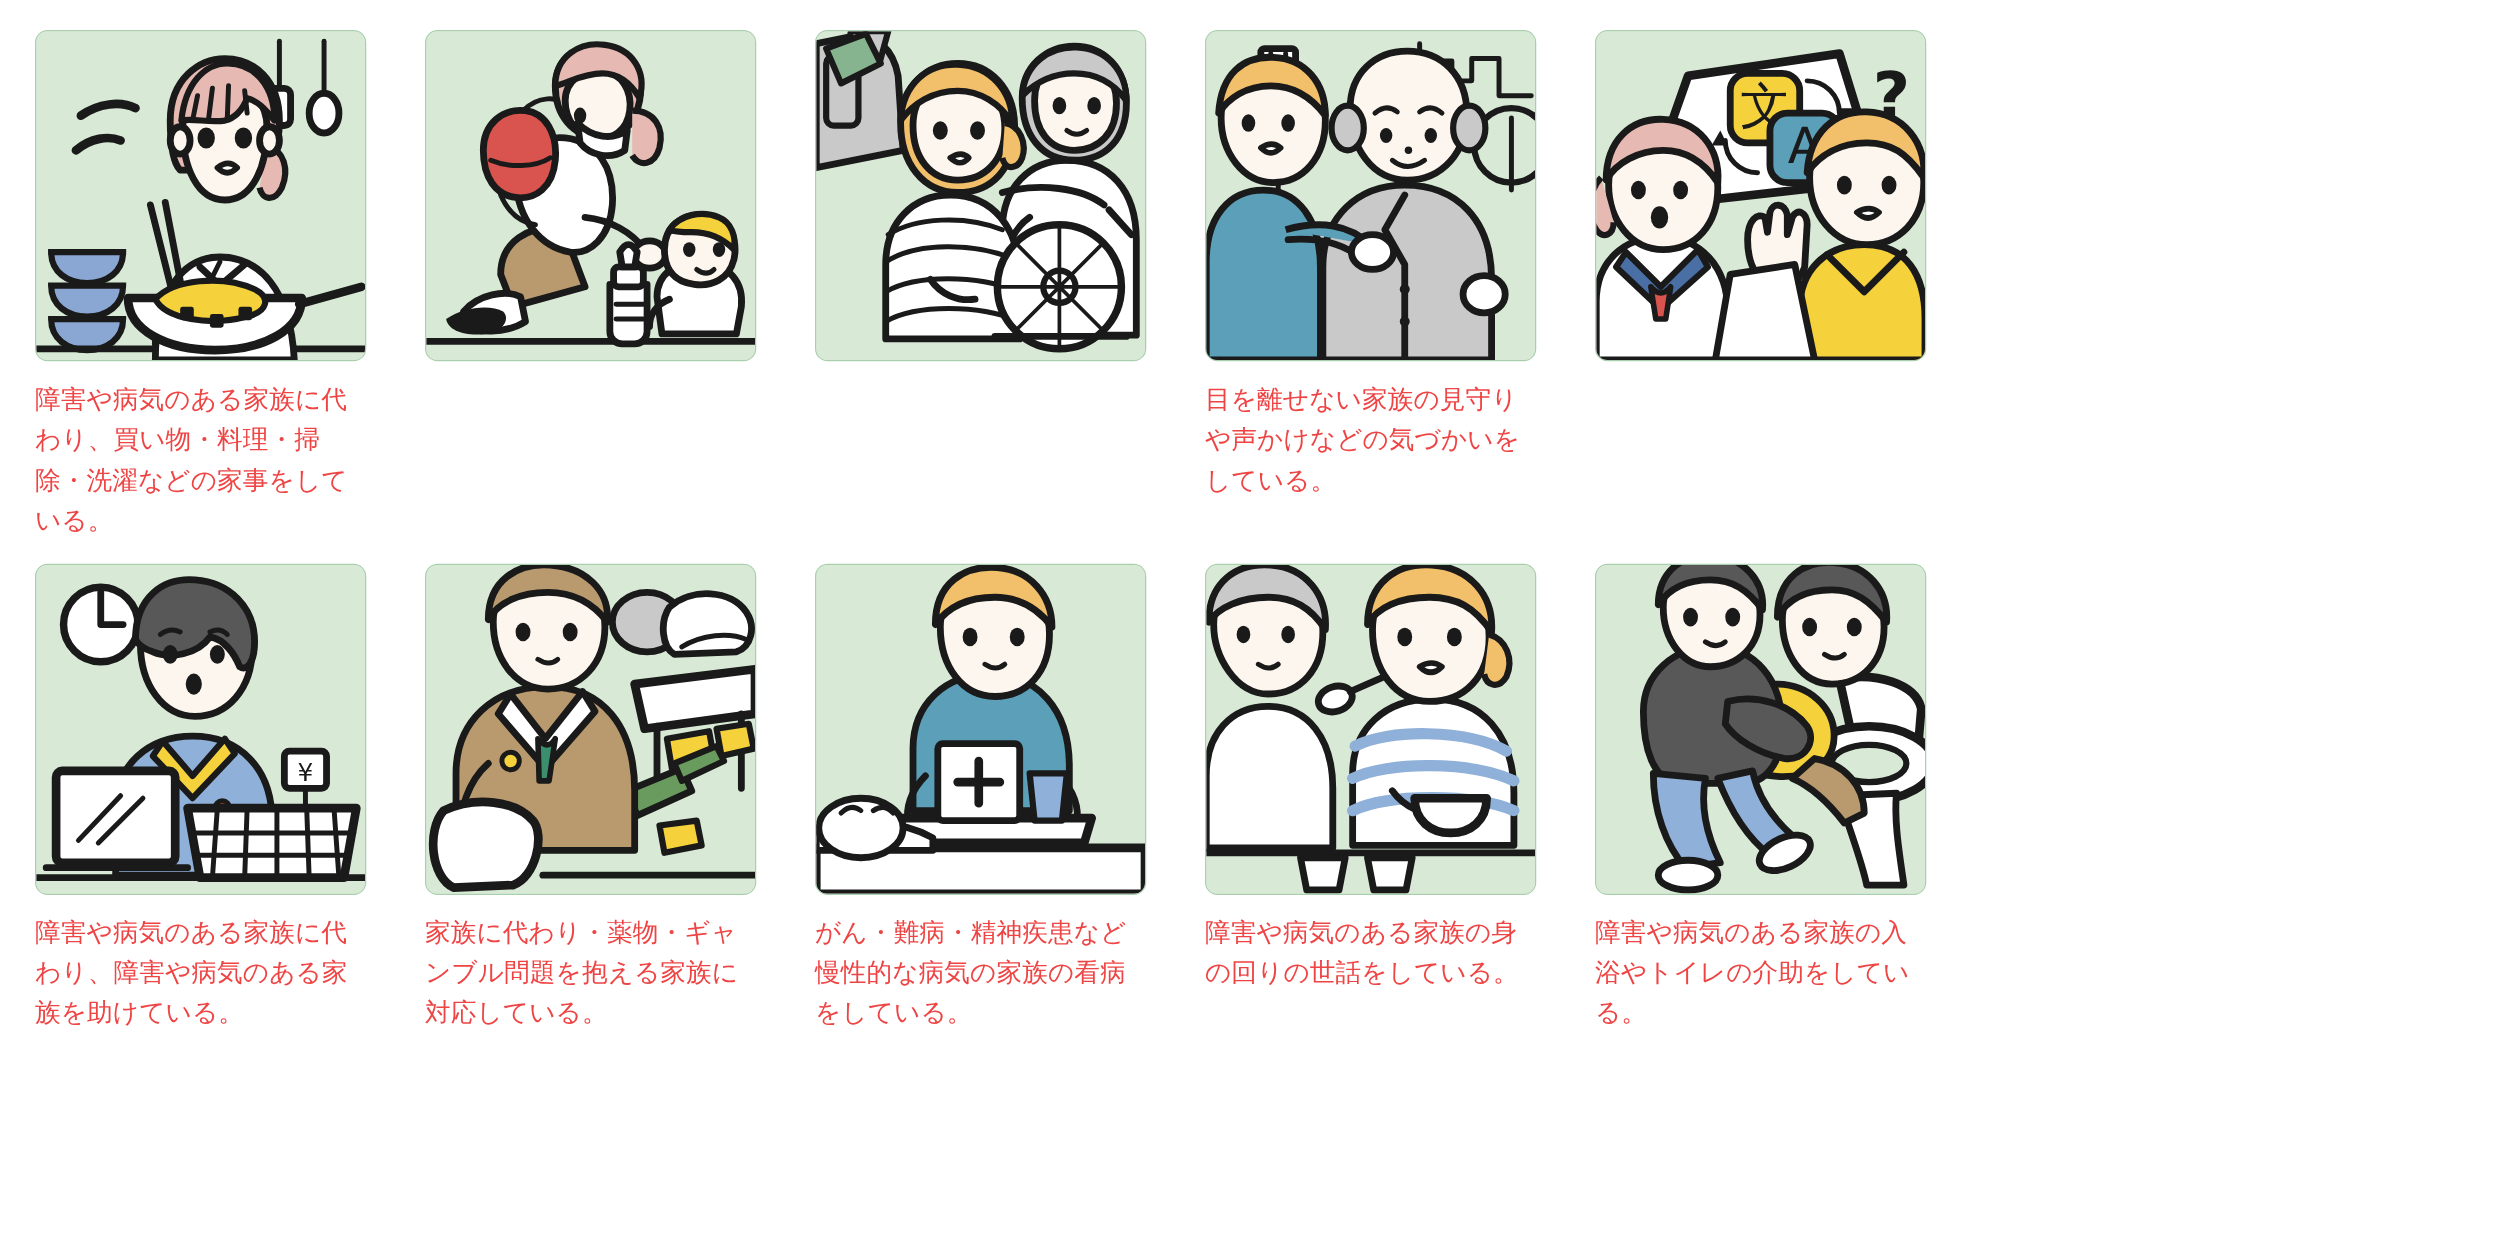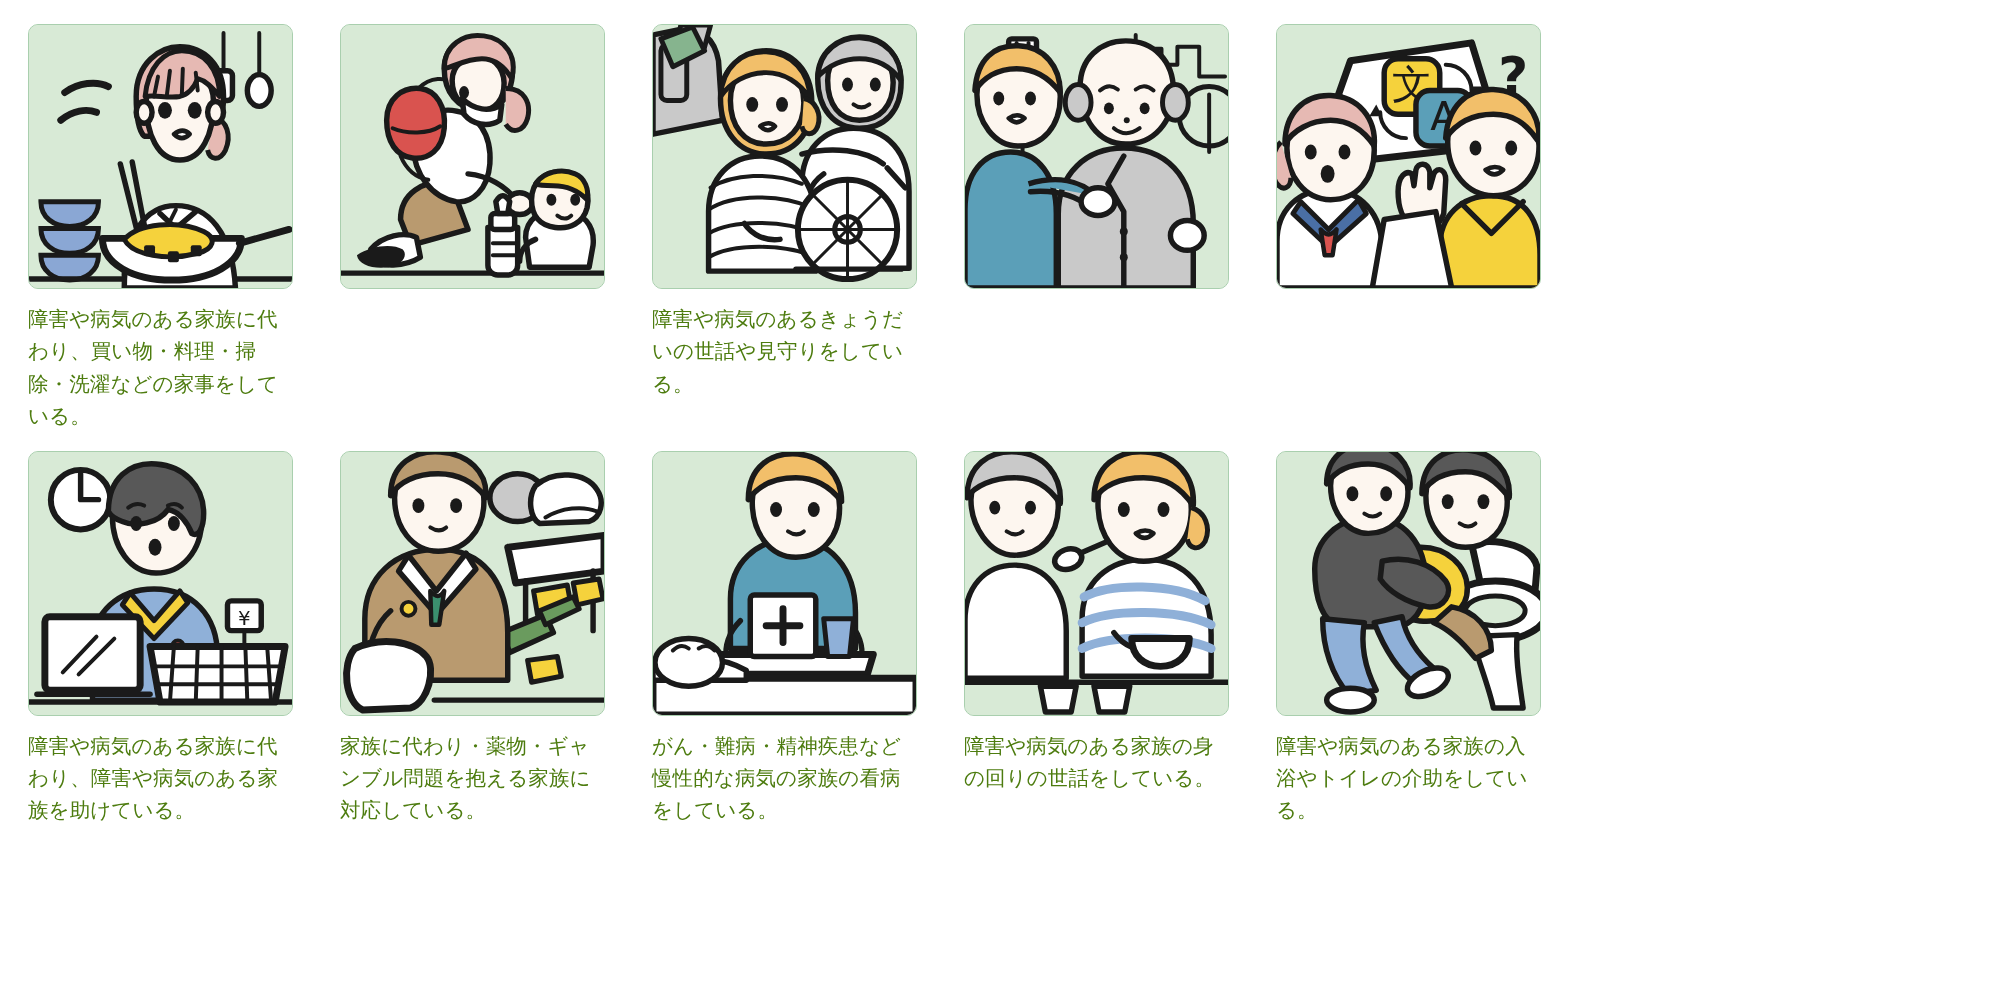--- a/index.html
+++ b/index.html
@@ -27,21 +27,21 @@
     overflow:hidden;
     position:relative;
     box-sizing:border-box;
   }
   .panel svg{display:block;width:100%;height:100%;}
   .caption{
     margin-top:14px;
     width:268px;
     font-size:20.5px;
     line-height:1.58;
-    color:#4d7c0f;
+    color:#ef4444;
     letter-spacing:0.1px;
     font-family:"DejaVu Sans","Liberation Sans",sans-serif;
     white-space:pre-wrap;
   }
   
   .ln{fill:none;stroke:#1a1a1a;stroke-width:5.5;stroke-linecap:round;stroke-linejoin:round;}
   .ln2{fill:none;stroke:#1a1a1a;stroke-width:4;stroke-linecap:round;stroke-linejoin:round;}
   .lnT{fill:none;stroke:#1a1a1a;stroke-width:7;stroke-linecap:round;stroke-linejoin:round;}
   .wh{fill:#ffffff;stroke:#1a1a1a;stroke-width:5.5;stroke-linejoin:round;stroke-linecap:round;}
   .whT{fill:#ffffff;stroke:#1a1a1a;stroke-width:7;stroke-linejoin:round;stroke-linecap:round;}
@@ -223,21 +223,20 @@
           <circle cx="196" cy="206" r="13" fill="#fff" stroke="#1a1a1a" stroke-width="5"></circle>
           <g stroke="#1a1a1a" stroke-width="3">
             <path d="M196 156 V256 M146 206 H246 M161 171 L231 241 M231 171 L161 241"></path>
           </g>
           <path class="ln" d="M150 130 C180 122 214 126 232 140" stroke-width="6"></path>
           <path class="ln" d="M236 144 L254 164" stroke-width="6"></path>
           <path class="ln" d="M144 246 H250" stroke-width="6"></path>
         </g>
       </svg>
     </div>
-    <div class="caption">障害や病気のあるきょうだいの世話や見守りをしている。</div>
   </div>
 
   <div class="card">
     <div class="panel">
       <svg viewBox="0 0 265 265">
         <rect width="265" height="265" fill="#d8ead6"></rect>
 
         <g>
           <path class="ln2" d="M58 14 V188"></path>
           <rect x="44" y="14" width="28" height="44" rx="3" class="wh" stroke-width="4.5"></rect>
@@ -278,20 +277,21 @@
           <ellipse cx="34" cy="74" rx="5.5" ry="7" class="dot"></ellipse>
           <ellipse cx="66" cy="74" rx="5.5" ry="7" class="dot"></ellipse>
           <path d="M44 94 q9 -6 16 0 q-8 8 -16 0z" fill="#fff" stroke="#1a1a1a" stroke-width="4.5" stroke-linejoin="round"></path>
 
           <path d="M66 168 C92 166 112 172 126 184" class="ln" stroke="#1a1a1a" stroke-width="5.5"></path>
           <path d="M64 160 C92 152 116 156 132 172" fill="#5b9fb8" stroke="#1a1a1a" stroke-width="5.5" stroke-linejoin="round"></path>
           <ellipse cx="134" cy="178" rx="17" ry="14" class="wh" stroke-width="5"></ellipse>
         </g>
       </svg>
     </div>
+    <div class="caption">目を離せない家族の見守りや声かけなどの気づかいをしている。</div>
   </div>
 
   <div class="card">
     <div class="panel">
       <svg viewBox="0 0 265 265">
         <rect width="265" height="265" fill="#d8ead6"></rect>
 
         <g>
           <path d="M74 36 L196 18 L212 70 L196 124 L90 136 L58 116 L78 98 L62 70Z" class="whT"></path>
           <rect x="108" y="34" width="56" height="56" rx="14" fill="#f5d23c" stroke="#1a1a1a" stroke-width="5.5"></rect>

